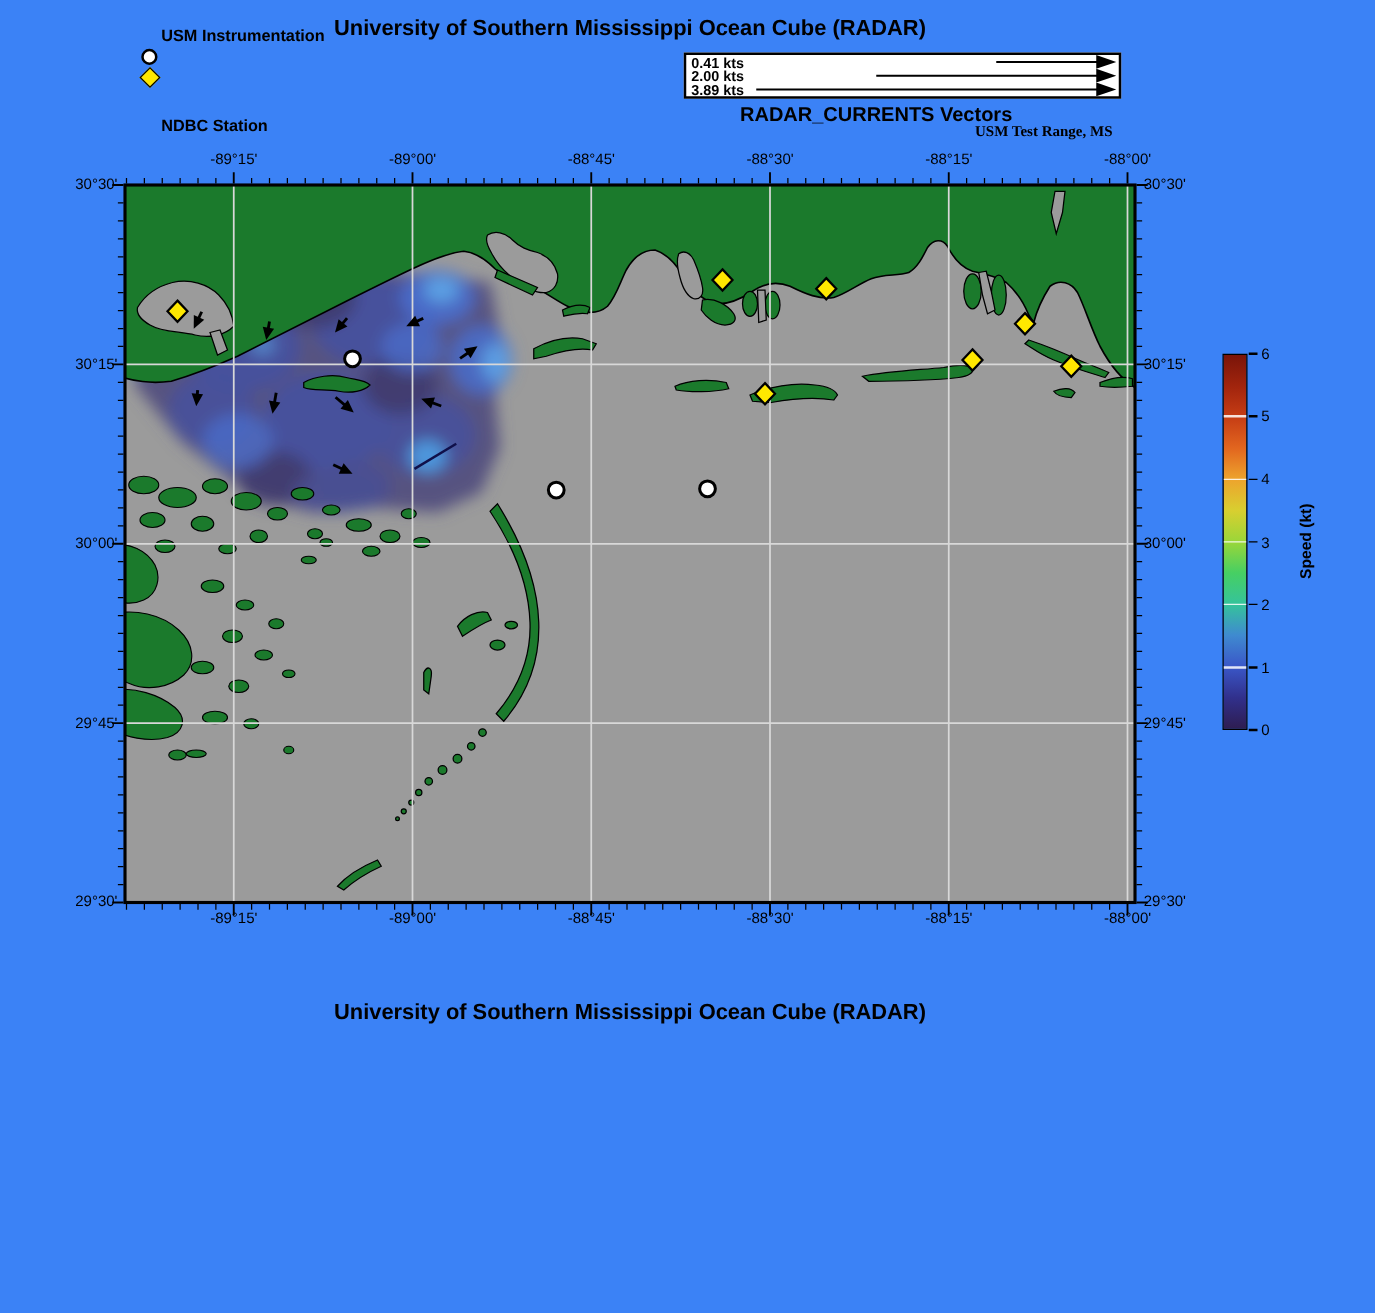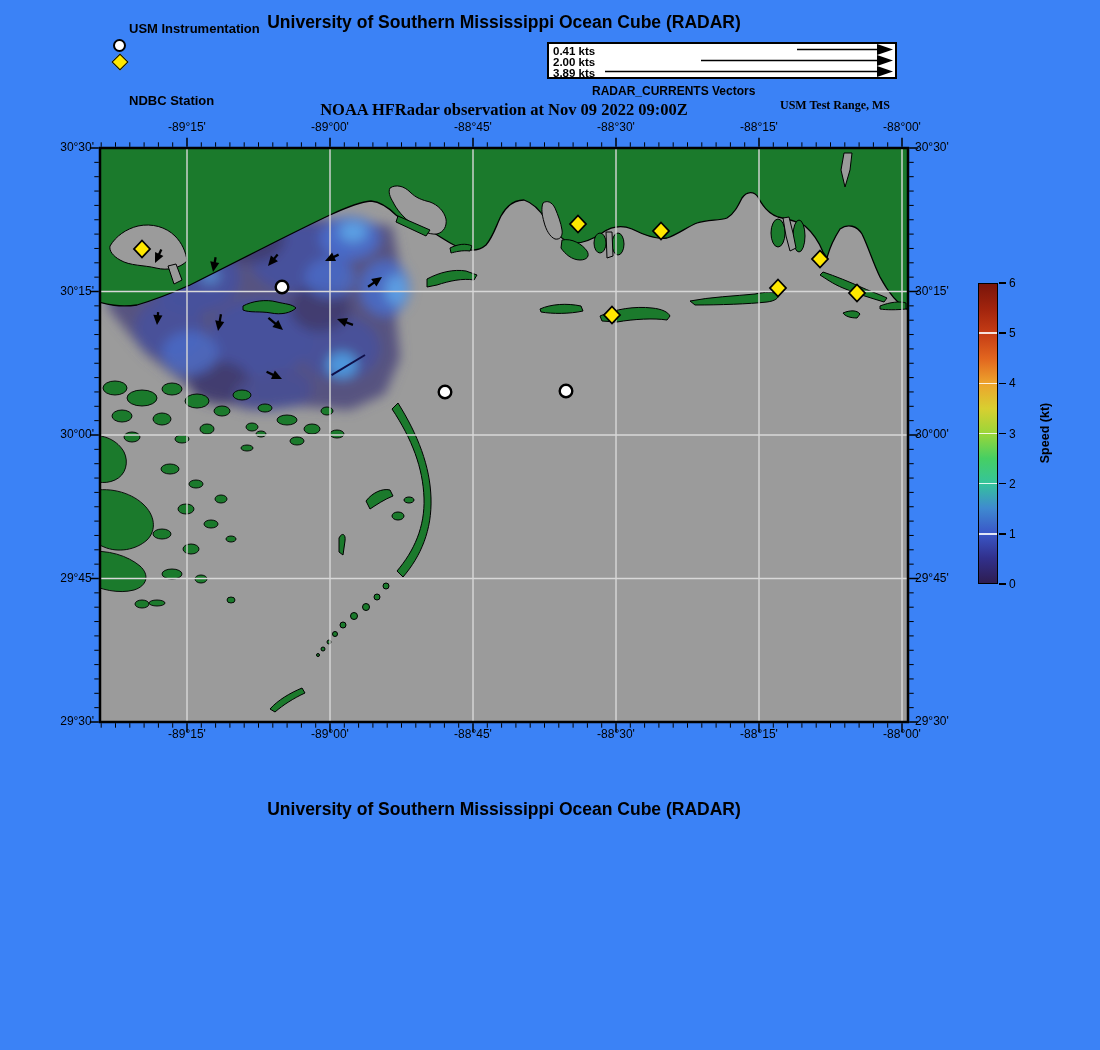--- a/index.html
+++ b/index.html
@@ -5,21 +5,21 @@
   html,body{margin:0;padding:0;background:#fff;}
   #page{position:relative;width:1100px;height:1050px;background:#3b82f6;overflow:hidden;
         font-family:"Liberation Sans",sans-serif;color:#000;}
   .abs{position:absolute;}
   #main-title{left:100px;top:12px;width:808px;text-align:center;font-size:17.5px;font-weight:bold;}
   #footer-title{left:100px;top:799px;width:808px;text-align:center;font-size:17.5px;font-weight:bold;}
   #subtitle{left:100px;top:100px;width:808px;text-align:center;font-family:"Liberation Serif",serif;
             font-size:16.5px;font-weight:bold;}
   #range-label{left:760px;top:98px;width:150px;text-align:center;font-family:"Liberation Serif",serif;
             font-size:12px;font-weight:bold;}
-  #vectors-caption{left:548px;top:84px;font-size:12px;font-weight:bold;padding-left:44px;}
+  #vectors-caption{left:548px;top:84px;font-size:16px;font-weight:bold;padding-left:44px;}
   .legend-text{font-size:13px;font-weight:bold;line-height:14px;}
   #legend-circle{left:112.5px;top:38.5px;width:13px;height:13px;border:2.5px solid #000;border-radius:50%;
             background:#fff;box-sizing:border-box;}
   #legend-diamond{left:114px;top:56px;width:10px;height:10px;border:1.5px solid #000;background:#ffe800;
             box-sizing:content-box;transform:rotate(45deg);}
   #vector-box{left:547px;top:42px;width:350px;height:37px;border:2px solid #000;box-sizing:border-box;background:#fff;}
   .axlab{position:absolute;font-size:12px;line-height:13px;}
   #colorbar{left:978px;top:283px;width:20px;height:301px;border:1.5px solid #000;box-sizing:border-box;}
   .cb-white-line{position:absolute;left:979px;width:18px;height:1.5px;background:rgba(255,255,255,.85);}
   .cb-tick{position:absolute;left:999px;width:7px;height:1.6px;background:#000;}
@@ -49,21 +49,20 @@
         <polygon points="344,16.5 328,11 328,22" fill="#000"></polygon>
         <line x1="56" y1="27.5" x2="332" y2="27.5" stroke="#000" stroke-width="1.6"></line>
         <polygon points="344,27.5 328,22 328,33" fill="#000"></polygon>
       </svg>
   <div style="position: absolute; left: 4px; top: 0.5px; font: bold 11.5px &quot;Liberation Sans&quot;, sans-serif;">0.41 kts</div>
       <div style="position: absolute; left: 4px; top: 11.5px; font: bold 11.5px &quot;Liberation Sans&quot;, sans-serif;">2.00 kts</div>
       <div style="position: absolute; left: 4px; top: 22.5px; font: bold 11.5px &quot;Liberation Sans&quot;, sans-serif;">3.89 kts</div>
     </div>
   <div class="abs" id="vectors-caption">RADAR_CURRENTS Vectors</div>
 
-  <div class="abs" id="subtitle">NOAA HFRadar observation at Nov 09 2022 09:00Z</div>
   <div class="abs" id="range-label">USM Test Range, MS</div>
 
   <svg class="abs" id="map-svg" style="left:86px;top:134px;" width="836" height="602" viewBox="-14 -14 836 602">
     <defs>
       <clipPath id="mapclip">
           <rect x="0" y="0" width="808" height="574"></rect>
         </clipPath>
       <filter id="blur" x="-20%" y="-20%" width="140%" height="140%">
         <feGaussianBlur stdDeviation="6"></feGaussianBlur>
       </filter>

